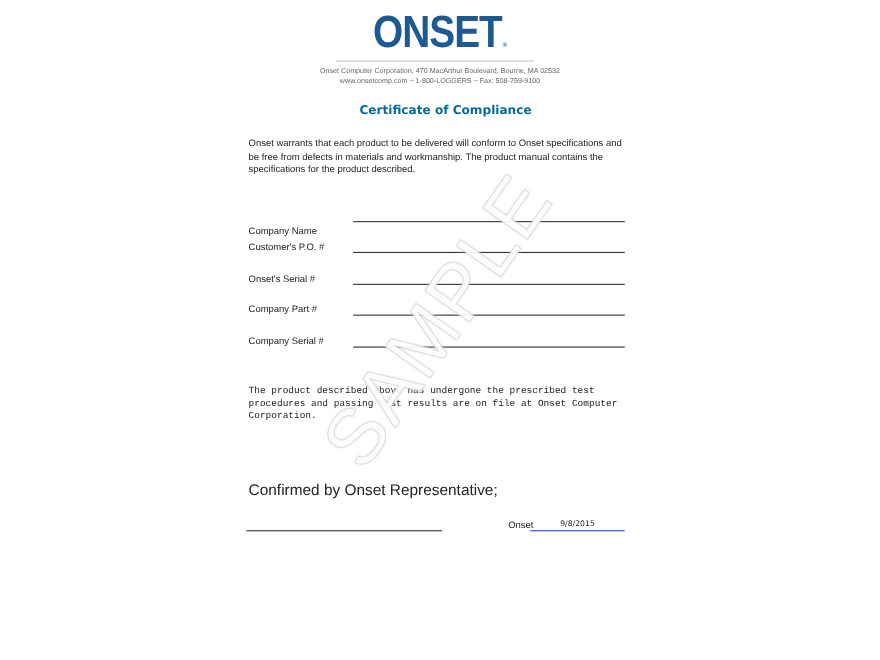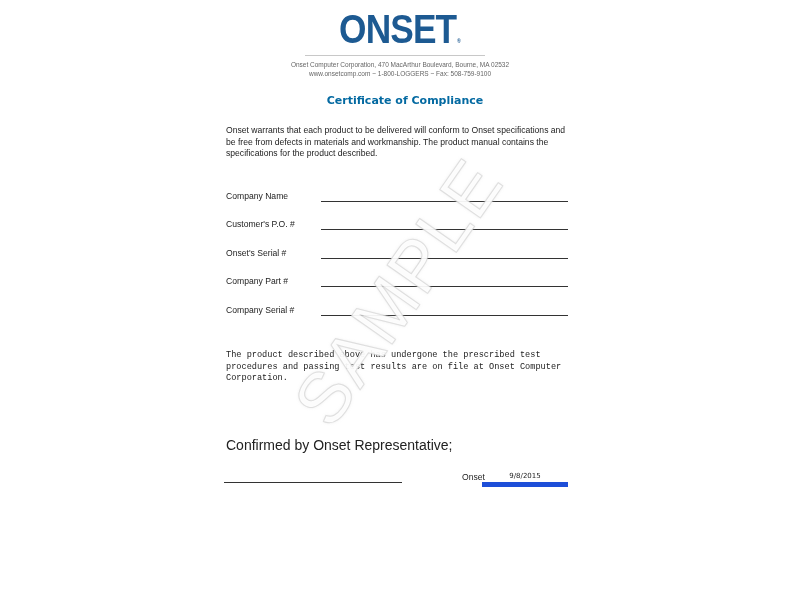--- a/index.html
+++ b/index.html
@@ -121,21 +121,21 @@
       top: 472px;
       font-size: 8.6px;
       color: #222;
     }
     .date-field {
       position: absolute;
       left: 482px;
       top: 470px;
       width: 86px;
       height: 12px;
-      border-bottom: 5px solid #1d4ed8;
+      border-bottom: 1px solid #1d4ed8;
       text-align: center;
       font-family: "DejaVu Sans", sans-serif;
       font-size: 7px;
       line-height: 13px;
       color: #222;
     }
     .watermark {
       position: absolute;
       left: 228px;
       top: 252px;
@@ -165,21 +165,21 @@
 
   <div class="address">
     <div>Onset Computer Corporation, 470 MacArthur Boulevard, Bourne, MA 02532</div>
     <div>www.onsetcomp.com ~ 1-800-LOGGERS ~ Fax: 508-759-9100</div>
   </div>
 
   <div class="title">Certificate of Compliance</div>
 
   <div class="intro">Onset warrants that each product to be delivered will conform to Onset specifications and be free from defects in materials and workmanship.  The product manual contains the specifications for the product described.</div>
 
-  <div class="field-label" style="top:191px;text-align:right;">Company Name</div>
+  <div class="field-label" style="top:205px;text-align:right;">Company Name</div>
   <div class="field-line" style="top:201px;"></div>
 
   <div class="field-label" style="top:219px;">Customer's P.O. #</div>
   <div class="field-line" style="top:229px;"></div>
 
   <div class="field-label" style="top:248px;">Onset's Serial #</div>
   <div class="field-line" style="top:258px;"></div>
 
   <div class="field-label" style="top:276px;">Company Part #</div>
   <div class="field-line" style="top:286px;"></div>

